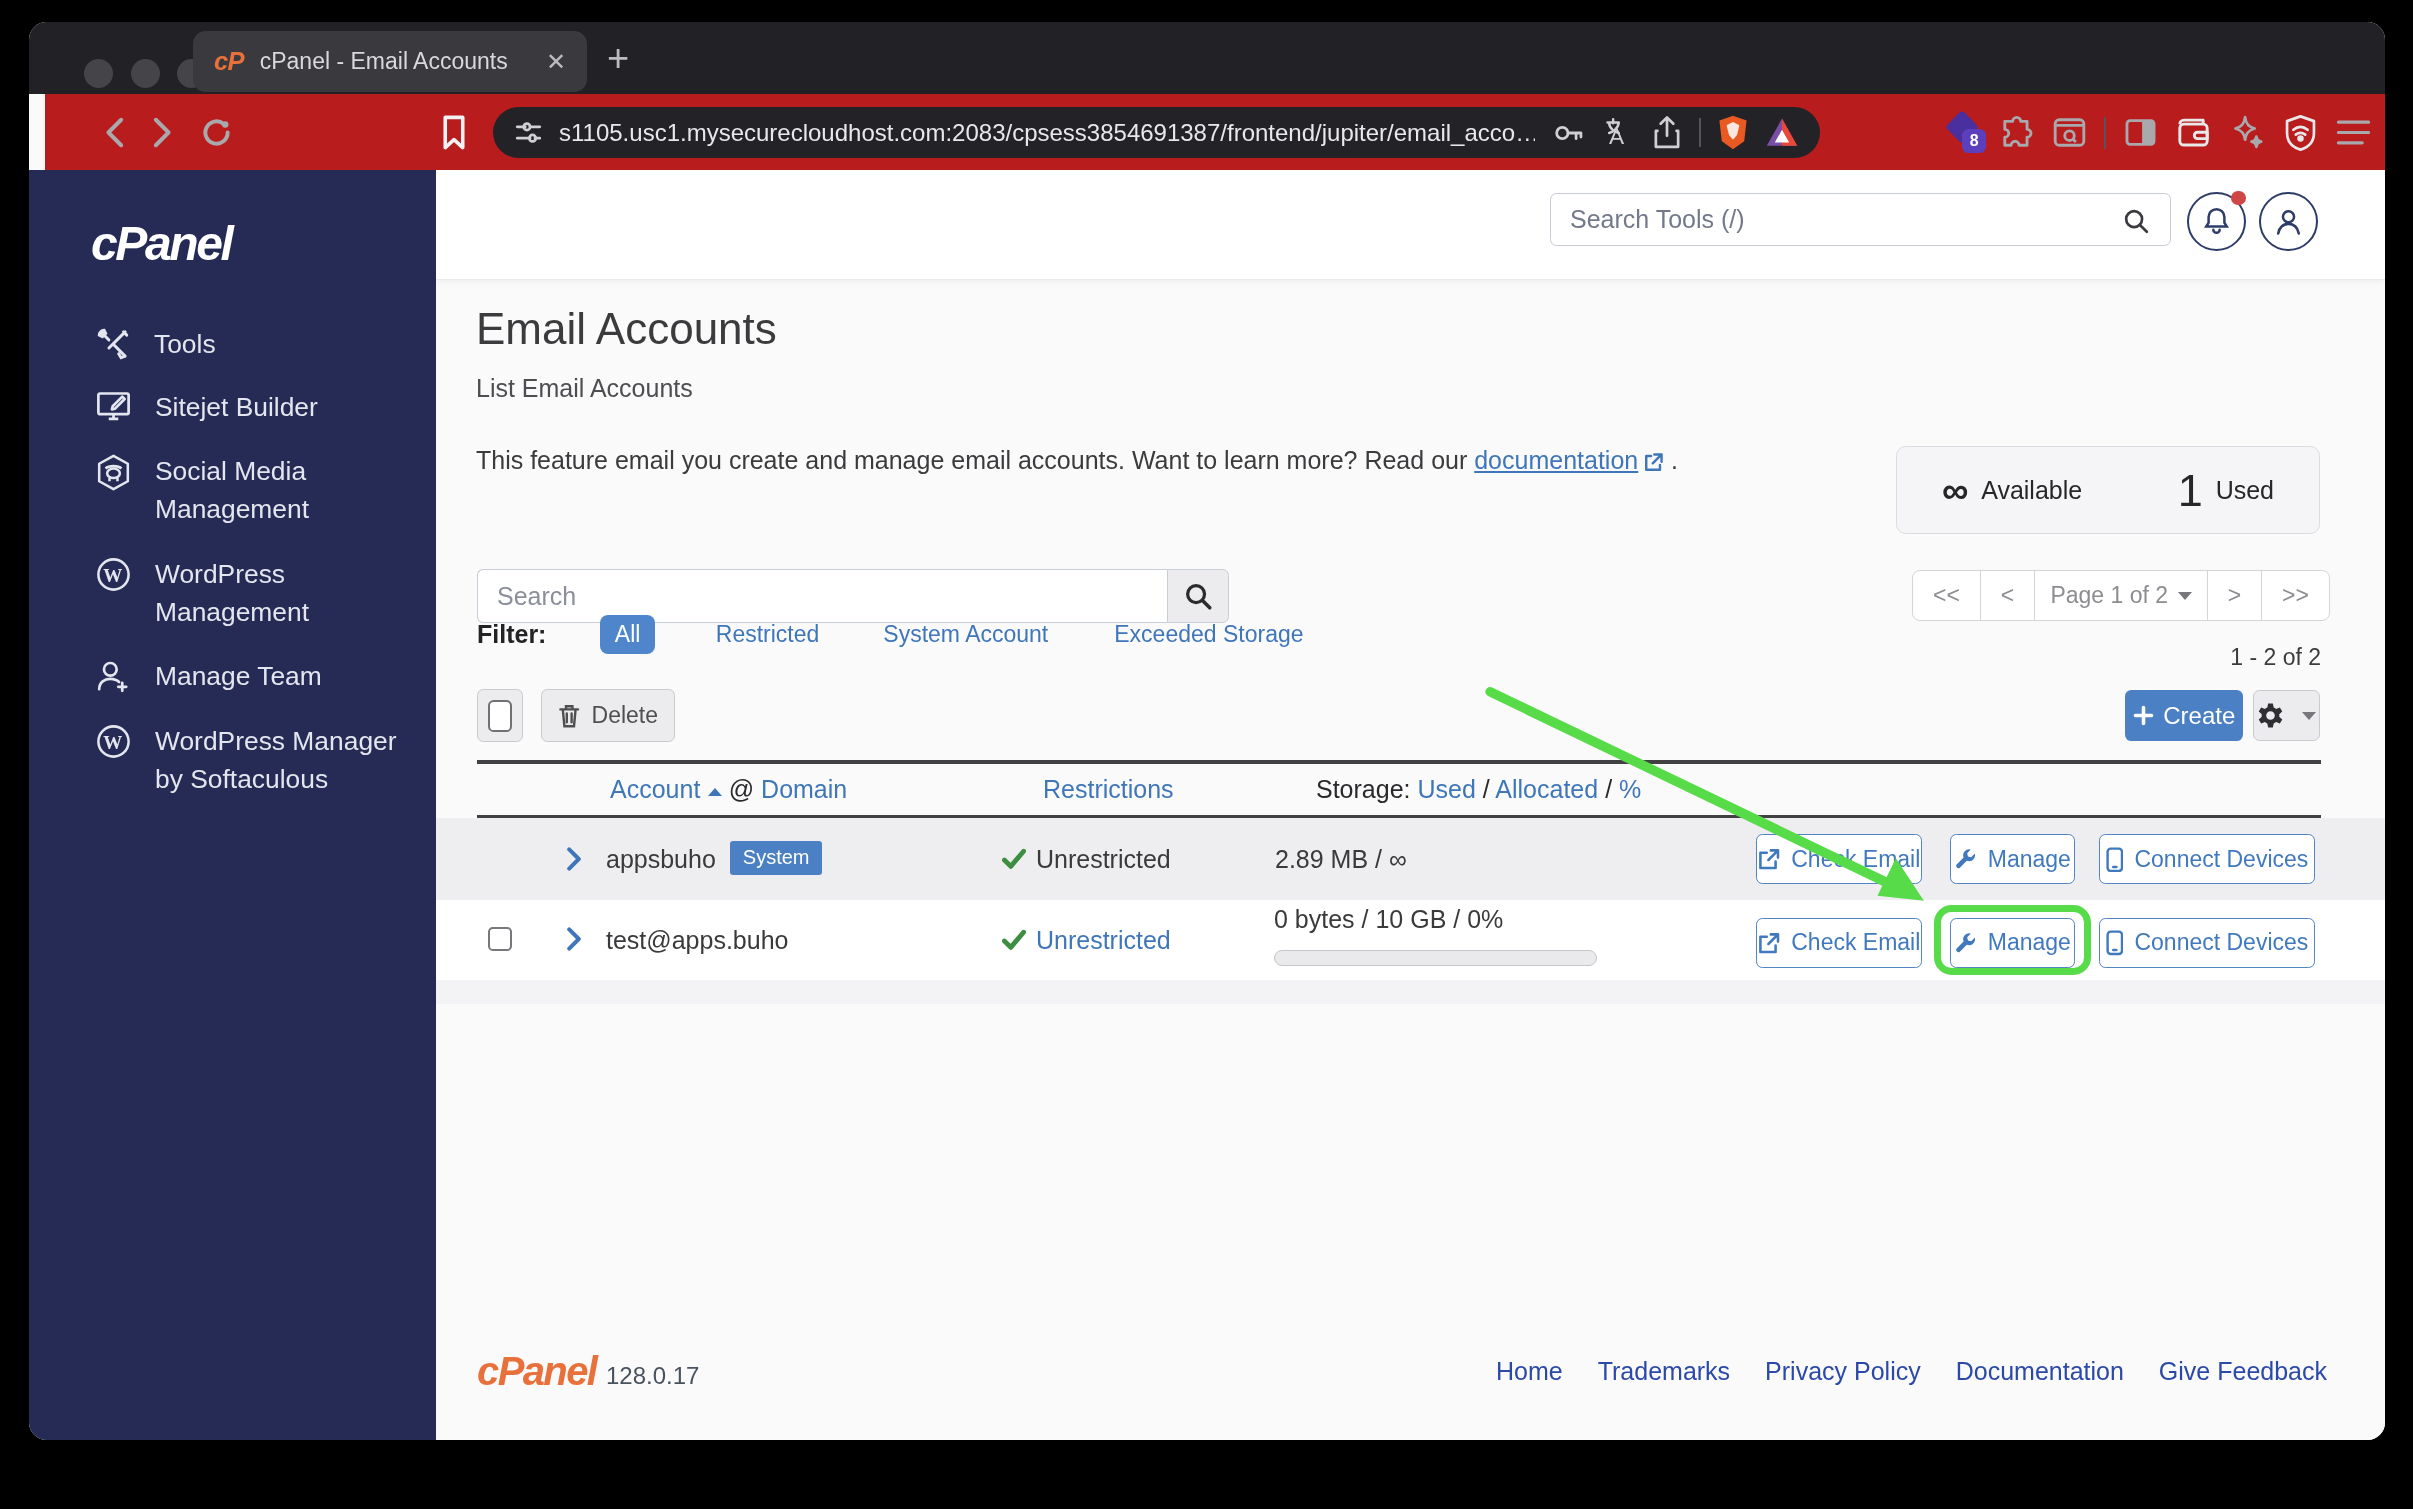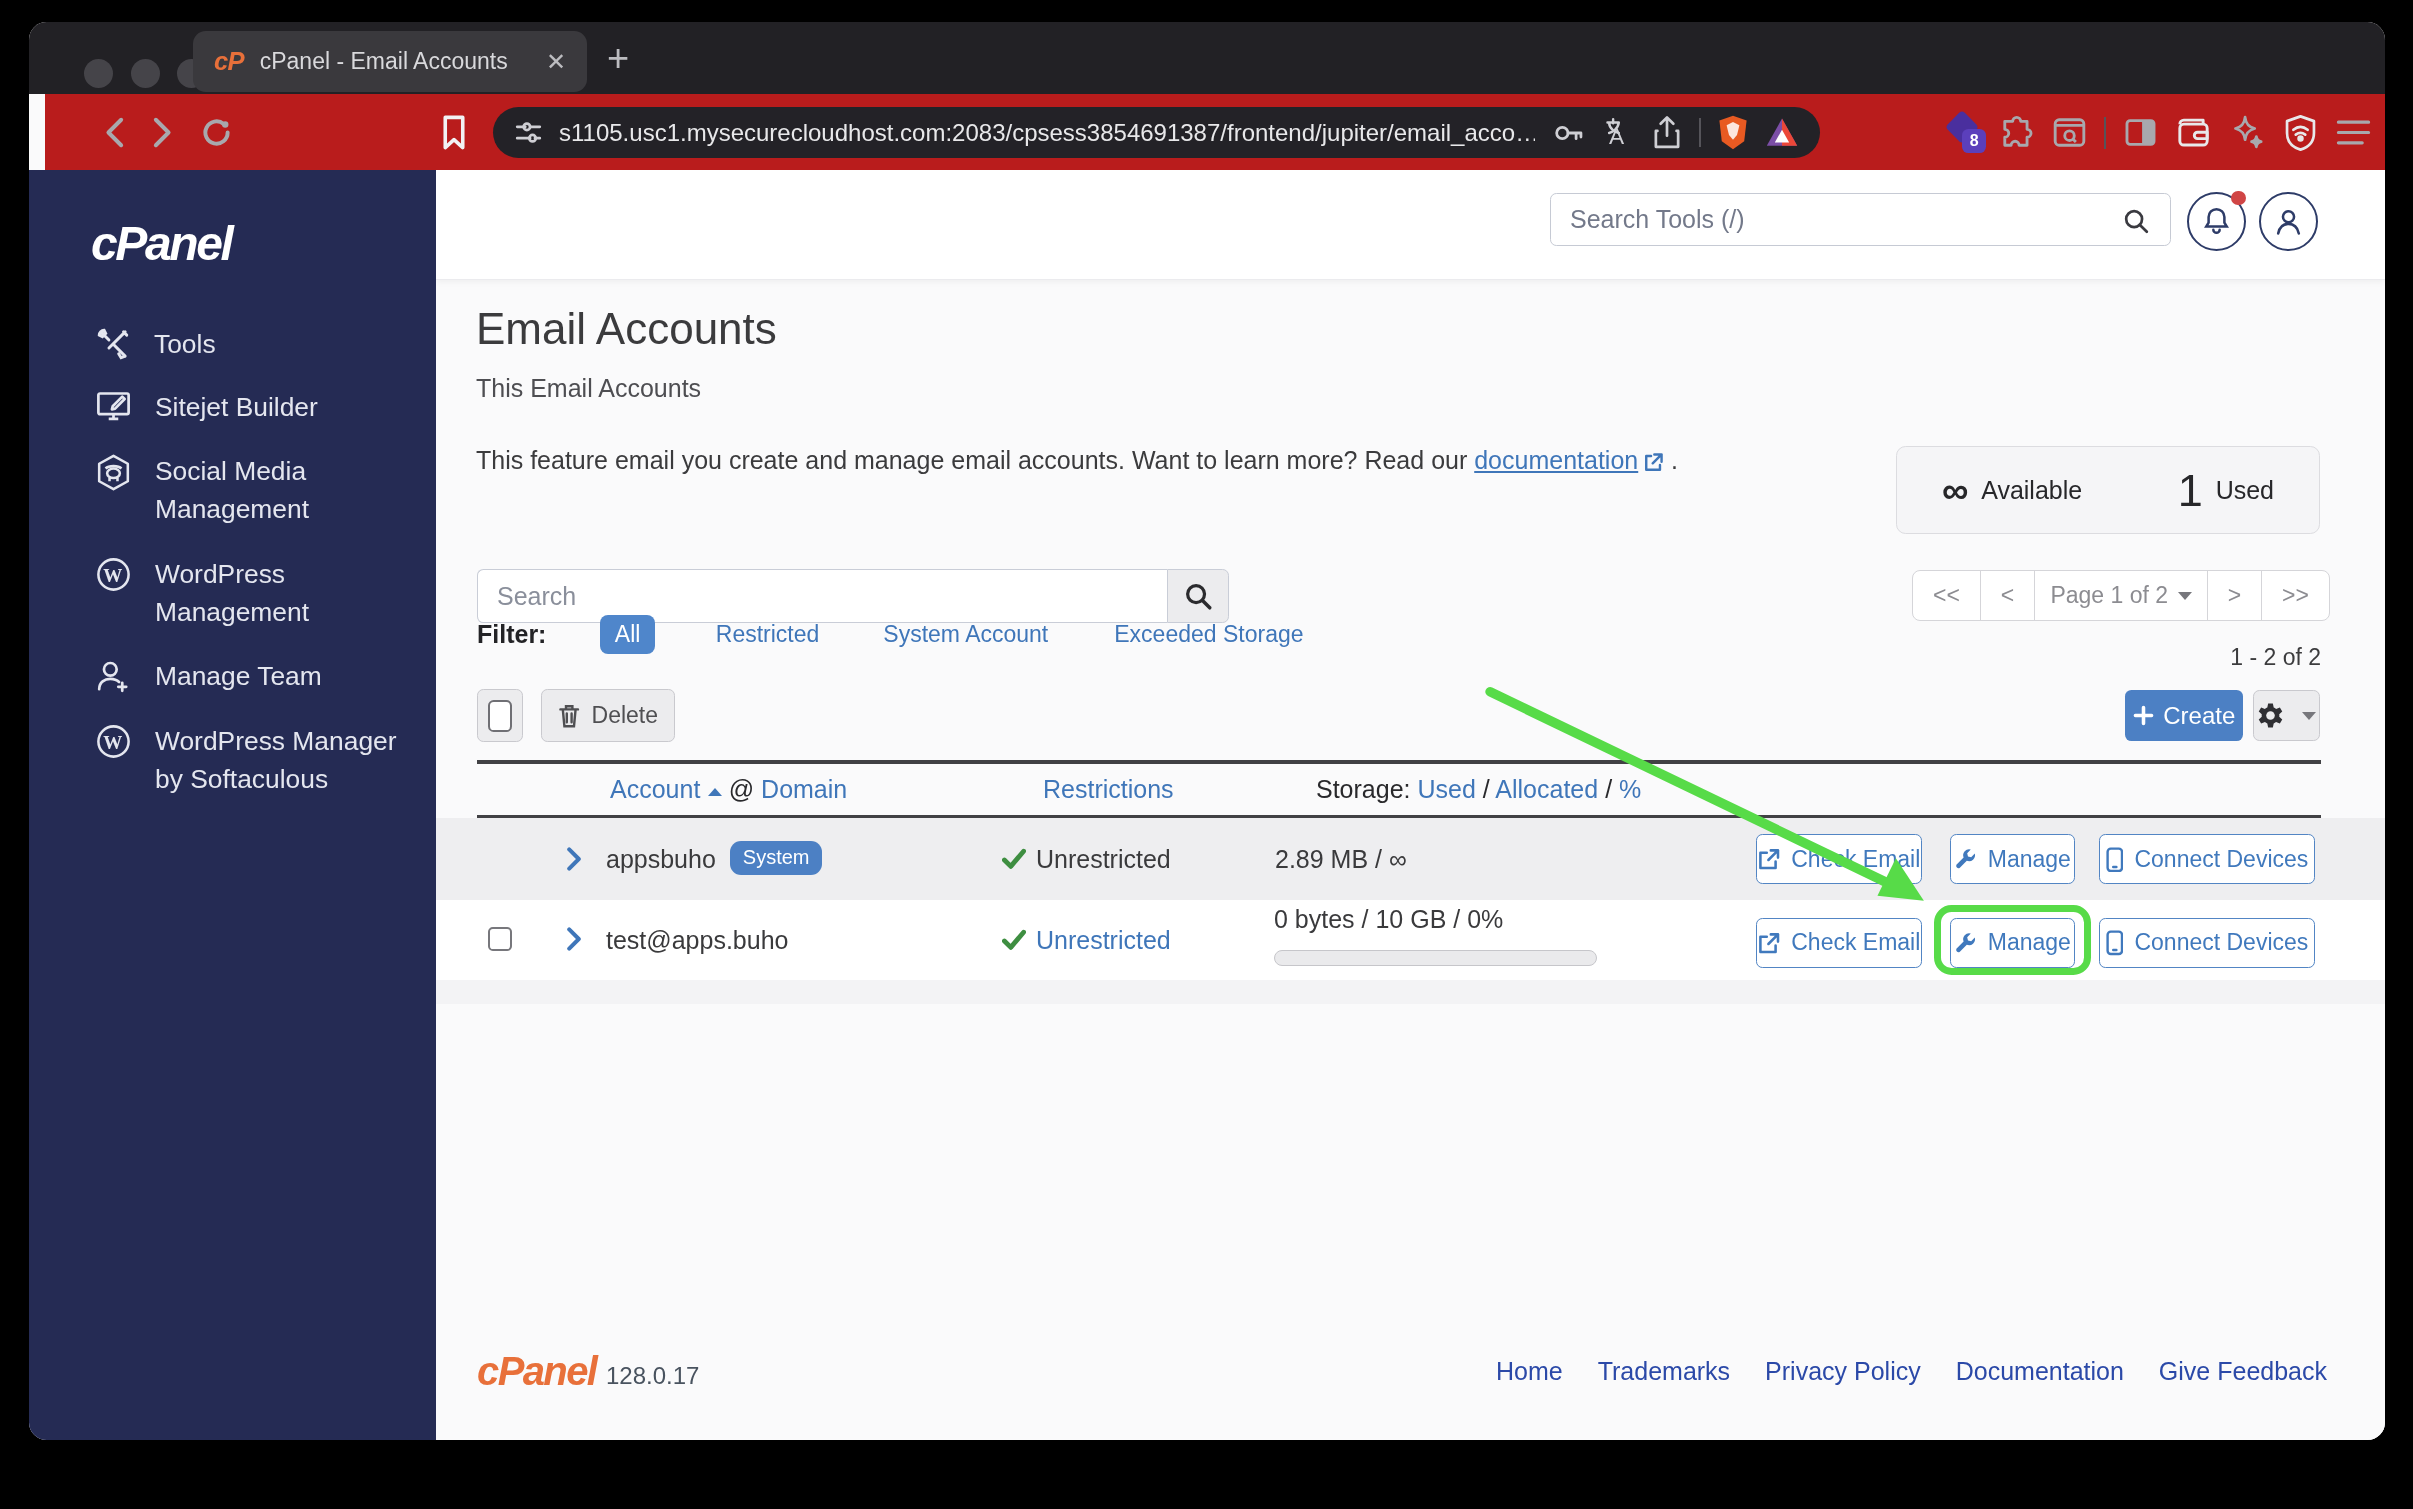--- a/index.html
+++ b/index.html
@@ -100,21 +100,21 @@
   .thead-row{position:absolute;left:41px;top:593px;width:1844px;height:52px;font-size:25px;}
   .thead-row .blue{color:#3f76b9;}
   .thead-row .dark{color:#29292c;}
   .sort-caret{display:inline-block;width:0;height:0;border-left:7.2px solid transparent;
               border-right:7.2px solid transparent;border-bottom:8.8px solid #3f76b9;margin:0 6.4px 1.6px 8px;}
   .row{position:absolute;left:0;width:1949px;}
   .row1{top:648px;height:82px;background:#eeeef0;}
   .row2{top:730px;height:80px;background:#ffffff;}
   .understripe{position:absolute;left:0;top:810px;width:1949px;height:24px;background:#f3f3f5;}
   .cell-name{font-size:25px;color:#3a3a3c;}
-  .badge{background:#4c80c4;color:#fff;font-size:20px;border-radius:11px;padding:5.6px 12.8px;}
+  .badge{background:#4c80c4;color:#fff;font-size:20px;border-radius:3px;padding:5.6px 12.8px;}
   .rest-check{color:#3e8e41;}
   .link{color:#3f76b9;}
   .abtn{position:absolute;height:50px;border:1.6px solid #5285c4;border-radius:6.4px;background:#fff;
         color:#4079bd;font-size:23px;display:flex;align-items:center;justify-content:center;gap:11.2px;}
   .rowchk{position:absolute;left:52px;width:24px;height:24px;background:#fff;border:2.4px solid #77777c;
           border-radius:4.8px;}
   .pbar{position:absolute;left:838px;width:323px;height:16px;border:1.6px solid #c6c6ca;border-radius:8px;
         background:#eaeaec;overflow:hidden;}
   .pfill{height:100%;background:#4c80c4;}
 
@@ -337,21 +337,21 @@
         </span>
         <span class="hdr-circle" style="left:1823px">
           <svg width="27" height="29" viewBox="0 0 34 36" stroke="#2e3c68" stroke-width="3.2" fill="none" stroke-linecap="round">
               <circle cx="17" cy="12" r="7"></circle>
               <path d="M4 33 c2-9 7-12 13-12 s11 3 13 12"></path>
             </svg>
         </span>
       </div>
 
       <div class="page-title">Email Accounts</div>
-      <div class="page-subtitle">This Email Accounts</div>
+      <div class="page-subtitle">List Email Accounts</div>
 
       <div class="page-desc">
         <span>This feature email you create and manage email accounts. Want to learn more? Read our</span>
         <a class="doc-link" href="#">documentation</a><span class="ext-ico"><svg width="21" height="21" viewBox="0 0 26 26" stroke="#3f76b9" stroke-width="3" fill="none" stroke-linecap="round" stroke-linejoin="round">
               <path d="M10 5 H4 v17 h17 v-6"></path>
               <path d="M14 3 h9 v9 M23 3 L12 14"></path>
             </svg></span>
         <span>.</span>
       </div>
 

